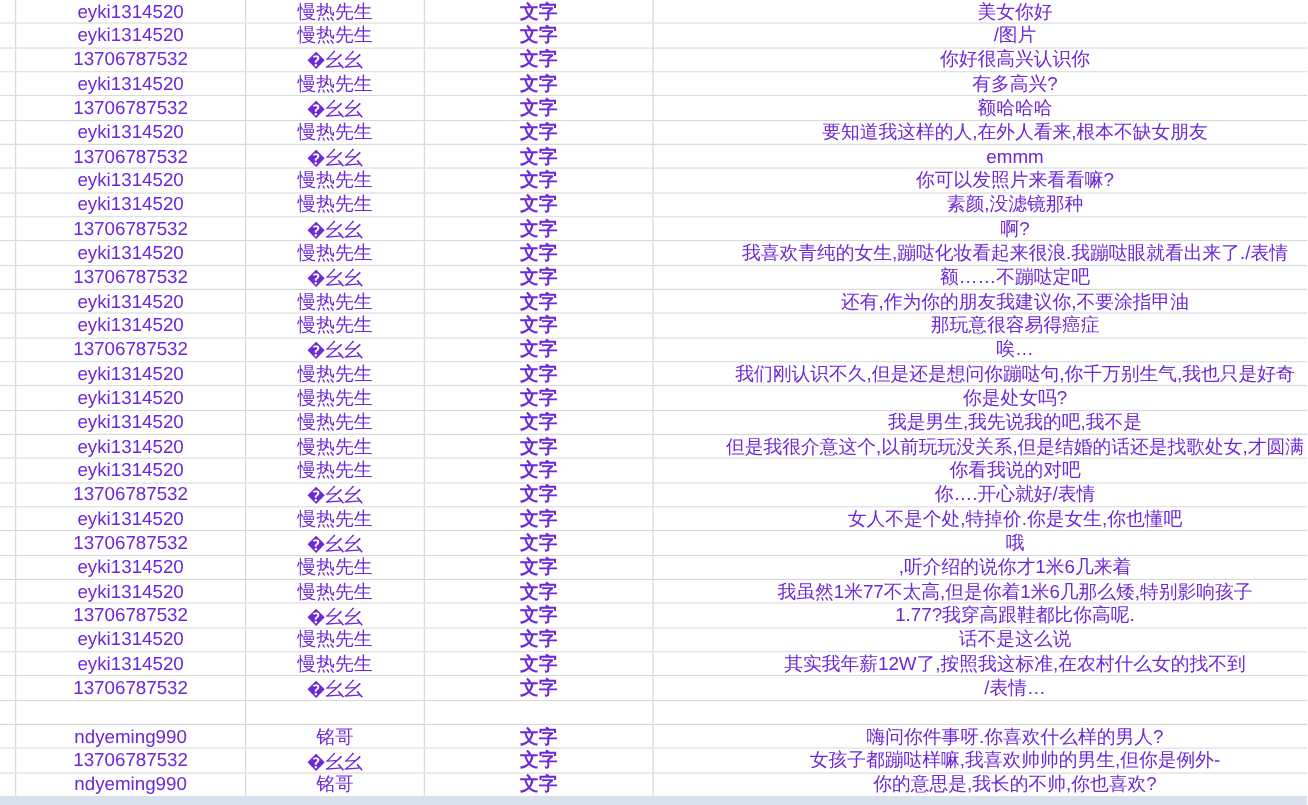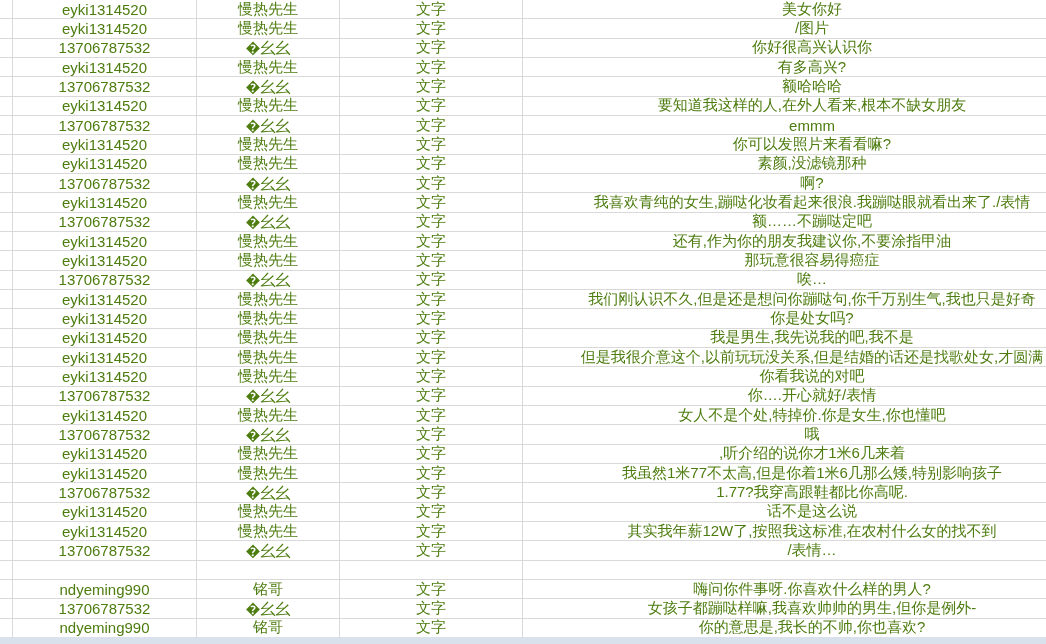--- a/index.html
+++ b/index.html
@@ -3,21 +3,21 @@
 <meta charset="utf-8">
 <style>
   html,body{margin:0;padding:0;background:#fff;}
   .sheet{
     position:relative;
     width:1046px;height:644px;
     overflow:hidden;
     background:#ffffff;
     font-family:"Liberation Sans",sans-serif;
     font-size:15px;
-    color:#4d7c0f;
+    color:#6d28d9;
   }
   .row{
     display:flex;
     height:19.33px;
     box-sizing:border-box;
     border-bottom:1px solid #d9d9d9;
     background:#fff;
   }
   .cell{
     box-sizing:border-box;
@@ -26,21 +26,21 @@
     align-items:center;
     justify-content:center;
     white-space:nowrap;
     overflow:hidden;
     flex:0 0 auto;
     height:100%;
   }
   .c0{width:13px;}
   .c1{width:184px;}
   .c2{width:143px;}
-  .c3{width:183px;}
+  .c3{width:183px;font-weight:bold;}
   .c4{width:578px;border-right:none;overflow:visible;}
   .bottom-strip{
     position:absolute;
     left:0;right:0;bottom:0;
     height:7px;
     background:#d9e1ec;
   }
 </style>
 </head>
 <body>

